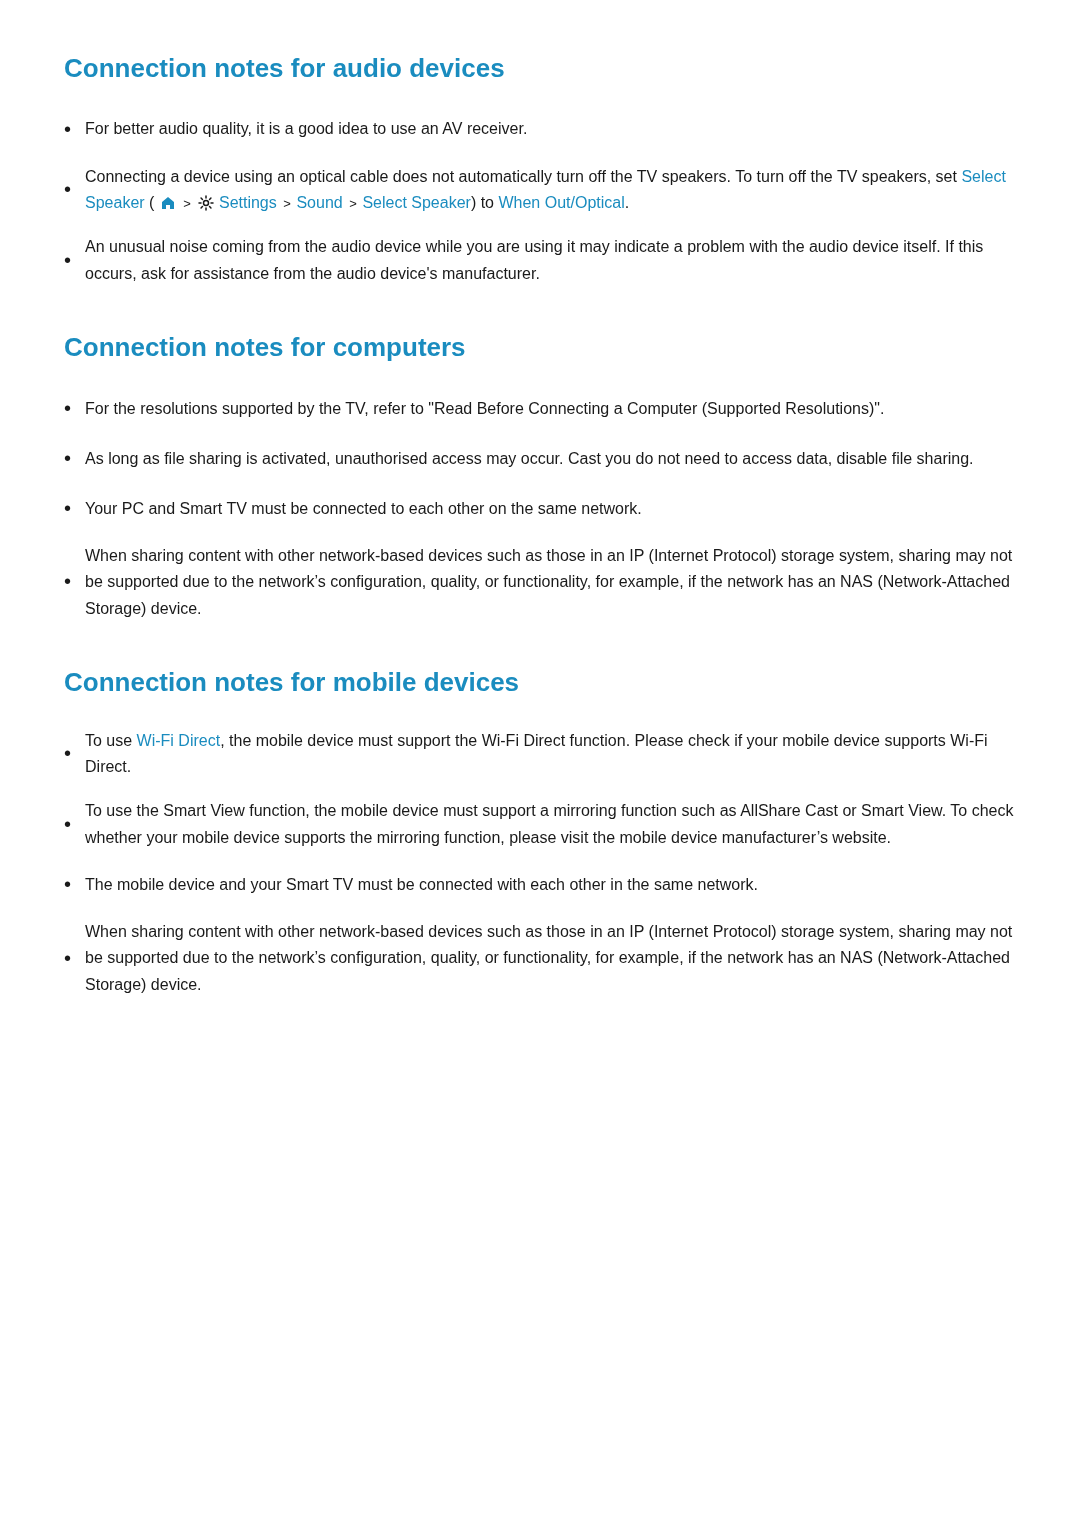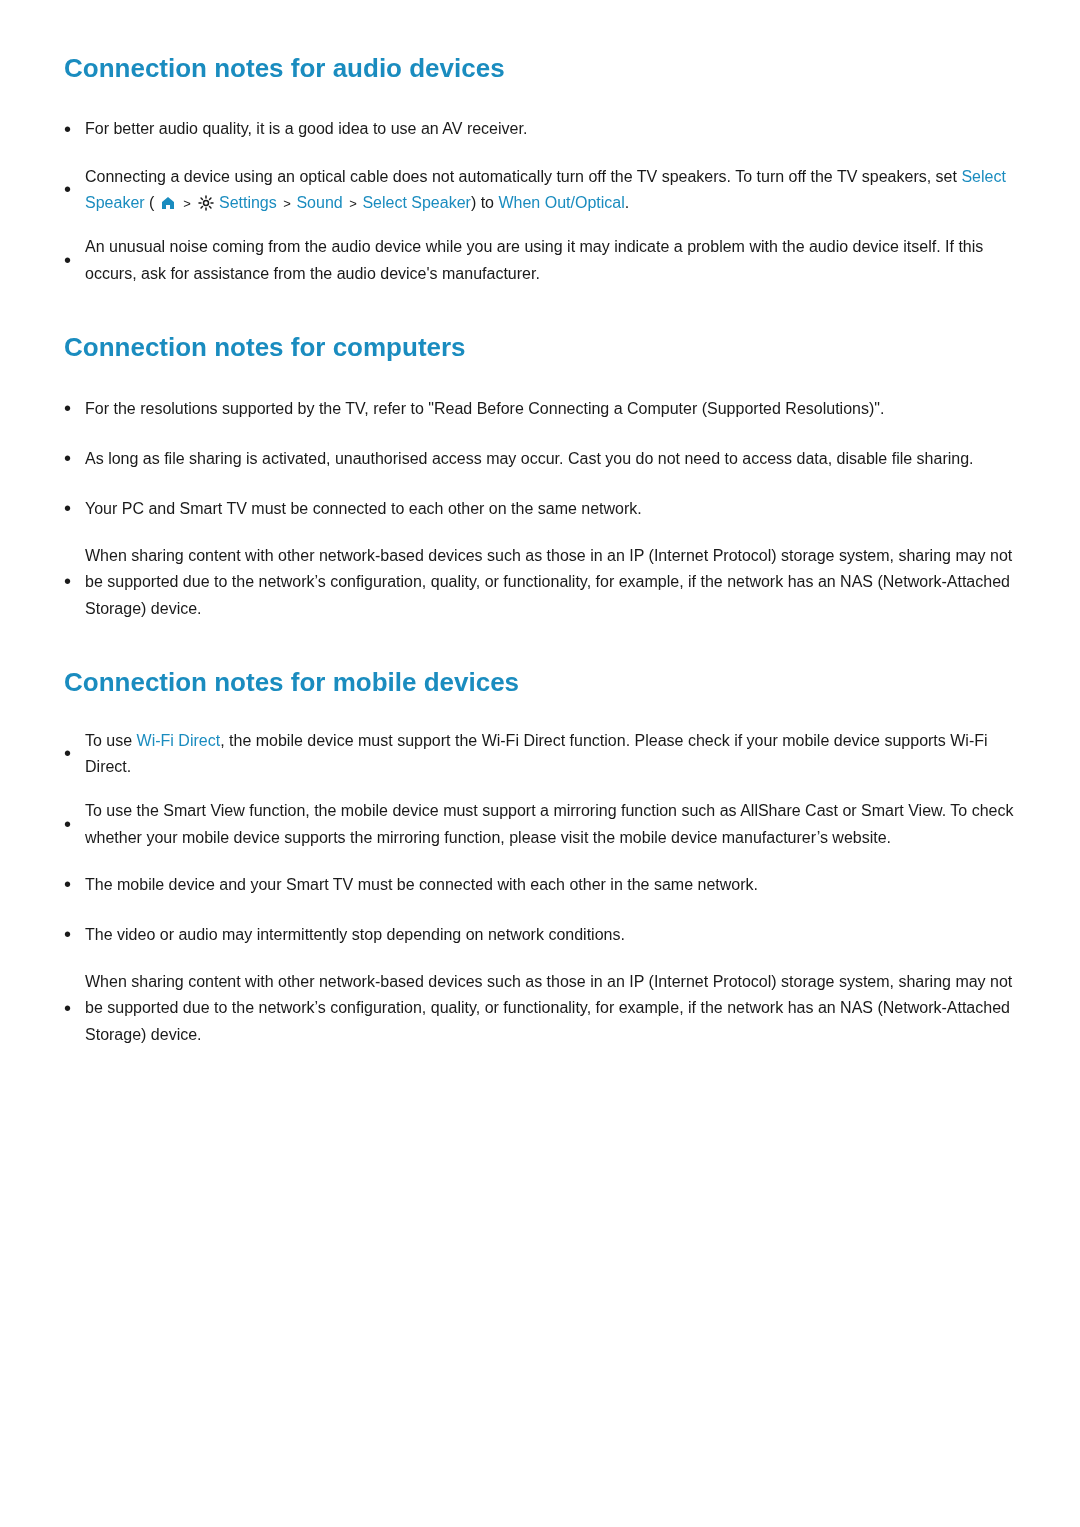--- a/index.html
+++ b/index.html
@@ -148,19 +148,16 @@
         To use <span class="link-inline">Wi-Fi Direct</span>, the mobile device must support the Wi-Fi Direct function. Please check if your mobile device supports Wi-Fi Direct.
       </span>
     </li>
     <li>
       <span class="text">To use the Smart View function, the mobile device must support a mirroring function such as AllShare Cast or Smart View. To check whether your mobile device supports the mirroring function, please visit the mobile device manufacturer’s website.</span>
     </li>
     <li>
       <span class="text">The mobile device and your Smart TV must be connected with each other in the same network.</span>
     </li>
     <li>
-      <span class="text">The video or audio may intermittently stop depending on network conditions.</span>
-    </li>
-    <li>
       <span class="text">When sharing content with other network-based devices such as those in an IP (Internet Protocol) storage system, sharing may not be supported due to the network’s configuration, quality, or functionality, for example, if the network has an NAS (Network-Attached Storage) device.</span>
     </li>
   </ul>
 </section>
 
 </body></html>

